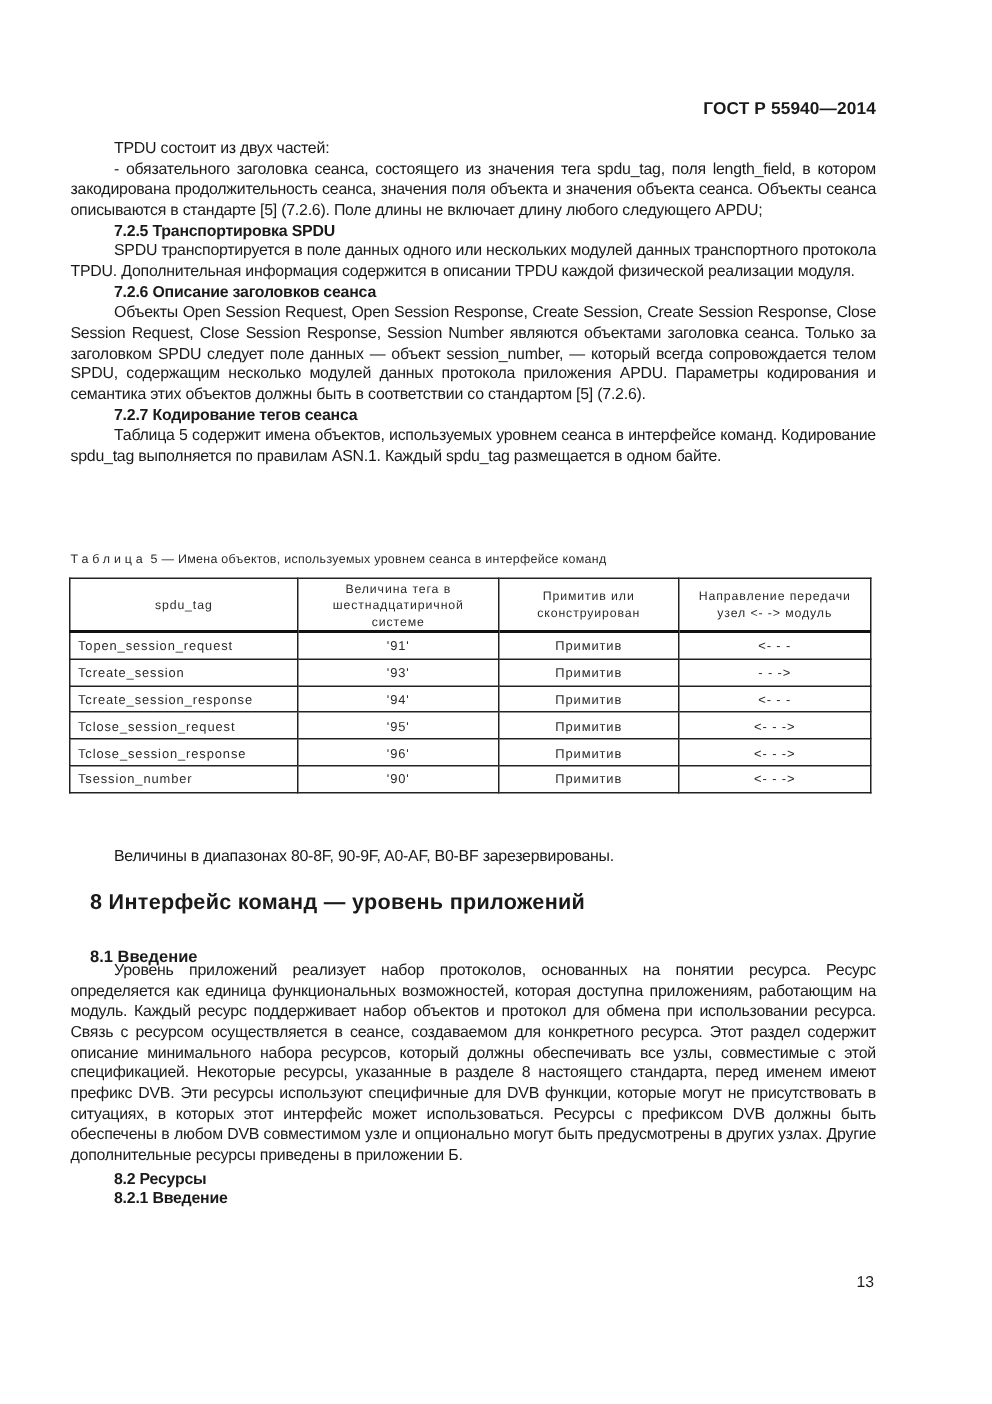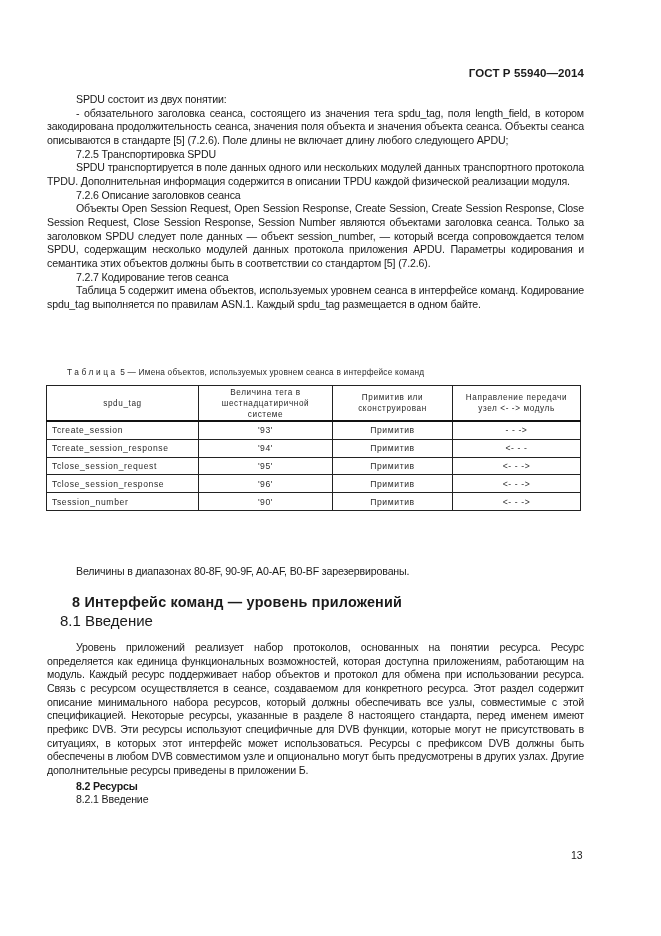--- a/index.html
+++ b/index.html
@@ -11,64 +11,64 @@
     .std-header {
       position: absolute; right: 77px; top: 67px;
       font-size: 11.5px; font-weight: bold; letter-spacing: 0.1px;
     }
     .body-text {
       position: absolute; left: 47px; width: 537px;
       font-size: 10.6px; line-height: 13.65px; text-align: justify;
       letter-spacing: -0.15px;
     }
     .p { margin: 0; text-indent: 29px; }
-    .sub { margin: 0; padding-left: 29px; }
+    .sub { margin: 0; padding-left: 29px; font-weight: bold; }
     .t1 { top: 93px; }
     .table-caption {
       position: absolute; left: 47px; top: 367px;
       font-size: 8.3px; color: #2a2a2a; letter-spacing: 0.2px;
     }
-    .table-caption .spaced { letter-spacing: 2.6px; margin-left: 20px; }
+    .table-caption .spaced { letter-spacing: 2.6px; }
     table.spdu {
       position: absolute; left: 46px; top: 385px; width: 535px;
       border-collapse: collapse; font-size: 8.6px; color: #2a2a2a;
       letter-spacing: 0.6px;
     }
     table.spdu th, table.spdu td { border: 1px solid #222; padding: 0 5px; }
     table.spdu th {
       font-weight: normal; height: 34px; text-align: center; font-size: 8.2px;
       line-height: 11px; border-bottom: 2px solid #111;
     }
     table.spdu td { height: 16.8px; }
     table.spdu td.c { text-align: center; }
     table.spdu col.c1 { width: 152px; }
     table.spdu col.c2 { width: 134px; }
     table.spdu col.c3 { width: 120px; }
     .t2 { top: 565px; }
     .h1 {
-      position: absolute; left: 72px; top: 594px;
+      position: absolute; left: 60px; top: 594px;
       font-size: 14.4px; font-weight: bold; letter-spacing: 0.2px;
     }
     .h2 {
-      position: absolute; left: 60px; top: 612px;
-      font-size: 15px; font-weight: normal;
+      position: absolute; left: 60px; top: 632px;
+      font-size: 11px; font-weight: bold;
     }
     .t3 { top: 641px; }
     .h2b { margin: 2px 0 0 0; padding-left: 29px; font-weight: bold; }
     .page-num { position: absolute; left: 571px; top: 849px; font-size: 10.5px; }
   </style>
 </head>
 <body>
 
 <div class="page">
 
   <div class="std-header">ГОСТ Р 55940—2014</div>
 
   <div class="body-text t1">
-    <p class="p">SPDU состоит из двух понятии:</p>
+    <p class="p">TPDU состоит из двух частей:</p>
     <p class="p">- обязательного заголовка сеанса, состоящего из значения тега spdu_tag, поля length_field, в котором закодирована продолжительность сеанса, значения поля объекта и значения объекта сеанса. Объекты сеанса описываются в стандарте [5] (7.2.6). Поле длины не включает длину любого следующего APDU;</p>
     <p class="sub">7.2.5  Транспортировка SPDU</p>
     <p class="p">SPDU транспортируется в поле данных одного или нескольких модулей данных транспортного протокола TPDU. Дополнительная информация содержится в описании TPDU каждой физической реализации модуля.</p>
     <p class="sub">7.2.6  Описание заголовков сеанса</p>
     <p class="p">Объекты Open Session Request, Open Session Response, Create Session, Create Session Response, Close Session Request, Close Session Response, Session Number являются объектами заголовка сеанса. Только за заголовком SPDU следует поле данных — объект session_number, — который всегда сопровождается телом SPDU, содержащим несколько модулей данных протокола приложения APDU. Параметры кодирования и семантика этих объектов должны быть в соответствии со стандартом [5] (7.2.6).</p>
     <p class="sub">7.2.7  Кодирование тегов сеанса</p>
     <p class="p">Таблица 5 содержит имена объектов, используемых уровнем сеанса в интерфейсе команд. Кодирование spdu_tag выполняется по правилам ASN.1. Каждый spdu_tag размещается в одном байте.</p>
   </div>
 
   <div class="table-caption">
@@ -86,20 +86,26 @@
       </colgroup>
     <thead>
       <tr>
         <th>spdu_tag</th>
         <th>Величина тега в шестнадцатиричной системе</th>
         <th>Примитив или сконструирован</th>
         <th>Направление передачи узел &lt;- -&gt; модуль</th>
       </tr>
     </thead>
     <tbody>
+      <tr>
+        <td>Topen_session_request</td>
+        <td class="c">'91'</td>
+        <td class="c">Примитив</td>
+        <td class="c">&lt;- - -</td>
+      </tr>
       <tr>
         <td>Tcreate_session</td>
         <td class="c">'93'</td>
         <td class="c">Примитив</td>
         <td class="c">- - -&gt;</td>
       </tr>
       <tr>
         <td>Tcreate_session_response</td>
         <td class="c">'94'</td>
         <td class="c">Примитив</td>

